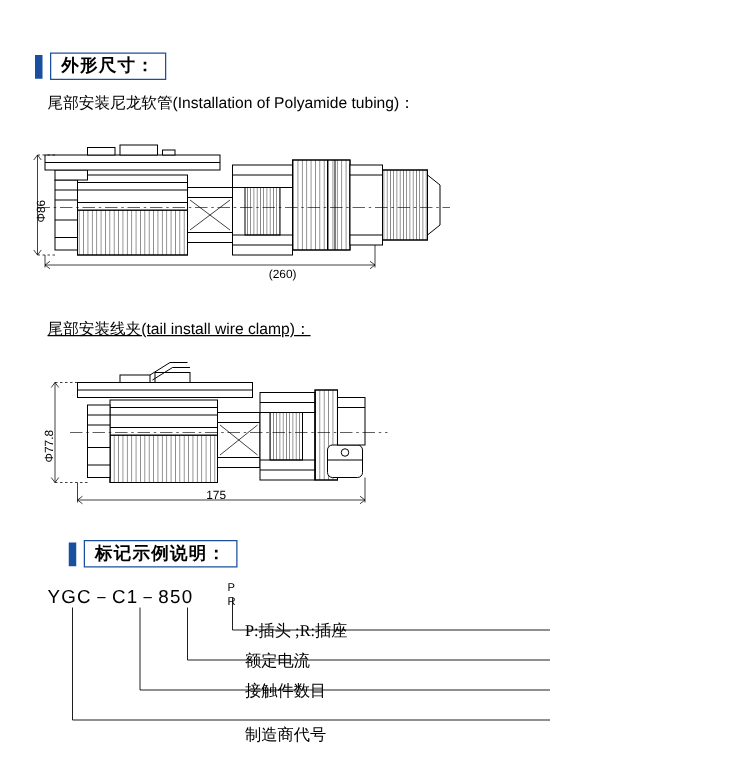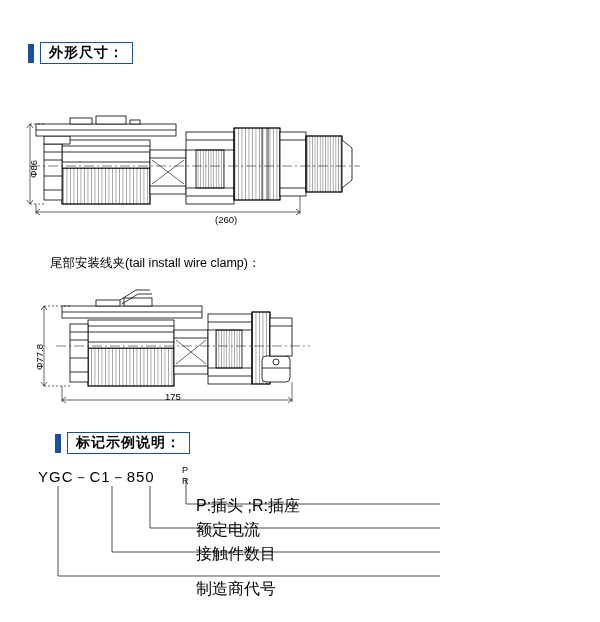--- a/index.html
+++ b/index.html
@@ -34,32 +34,33 @@
   .txt{position:absolute;font-size:12.5px;color:#000;white-space:nowrap;}
 
   .dim{position:absolute;font-size:9.5px;color:#000;white-space:nowrap;}
   .dim.rot{transform:rotate(-90deg);transform-origin:left top;}
 
   svg{position:absolute;left:0;top:0;overflow:visible;}
 
   
   .mark-text{position:absolute;font-size:15px;letter-spacing:1px;white-space:nowrap;}
   .mark-pr{position:absolute;font-size:9px;line-height:9px;white-space:nowrap;}
-  .leg{position:absolute;font-size:16px;white-space:nowrap;}
+  .leg{position:absolute;font-size:13px;white-space:nowrap;font-family:Liberation Serif, serif;}
 </style>
 </head>
 <body>
 
 <div class="page">
 
   <div class="sec-head" style="left:28px;top:18px;margin-top:24px;">
     <div class="sec-bar"></div>
     <div class="sec-box">外形尺寸：</div>
   </div>
 
+  <div class="txt" style="left:38px;top:74px;">尾部安装尼龙软管(Installation of Polyamide tubing)：</div>
 
   <svg width="600" height="622">
     <defs>
       <pattern id="hatchA" width="5" height="5" patternUnits="userSpaceOnUse" patternTransform="rotate(45)">
         <line x1="0" y1="0" x2="0" y2="5" stroke="#000" stroke-width="0.6"></line>
       </pattern>
       <pattern id="hatchB" width="4" height="4" patternUnits="userSpaceOnUse" patternTransform="rotate(-45)">
         <line x1="0" y1="0" x2="0" y2="4" stroke="#000" stroke-width="0.6"></line>
       </pattern>
       <pattern id="vlines" width="3.5" height="6" patternUnits="userSpaceOnUse">
@@ -212,21 +213,21 @@
       <line x1="112" y1="552" x2="440" y2="552"></line>
 
       <line x1="58" y1="486" x2="58" y2="576"></line>
       <line x1="58" y1="576" x2="440" y2="576"></line>
     </g>
   </svg>
 
   <div class="dim" style="left:215px;top:214px;">(260)</div>
   <div class="dim rot" style="left:28px;top:178px;">Φ86</div>
 
-  <div class="txt" style="left:50px;top:255px;">尾部安装线夹(tail install wire clamp)：</div>
+  <div class="txt" style="left:38px;top:255px;text-decoration:underline;">尾部安装线夹(tail install wire clamp)：</div>
 
   <div class="dim" style="left:165px;top:391px;text-align:center;">175</div>
   <div class="dim rot" style="left:34px;top:370px;">Φ77.8</div>
 
   <div class="sec-head" style="left:28px;top:432px;padding-left:27px;">
     <div class="sec-bar"></div>
     <div class="sec-box">标记示例说明：</div>
   </div>
 
   <div class="mark-text" style="left:38px;top:468px;">YGC－C1－850</div>

